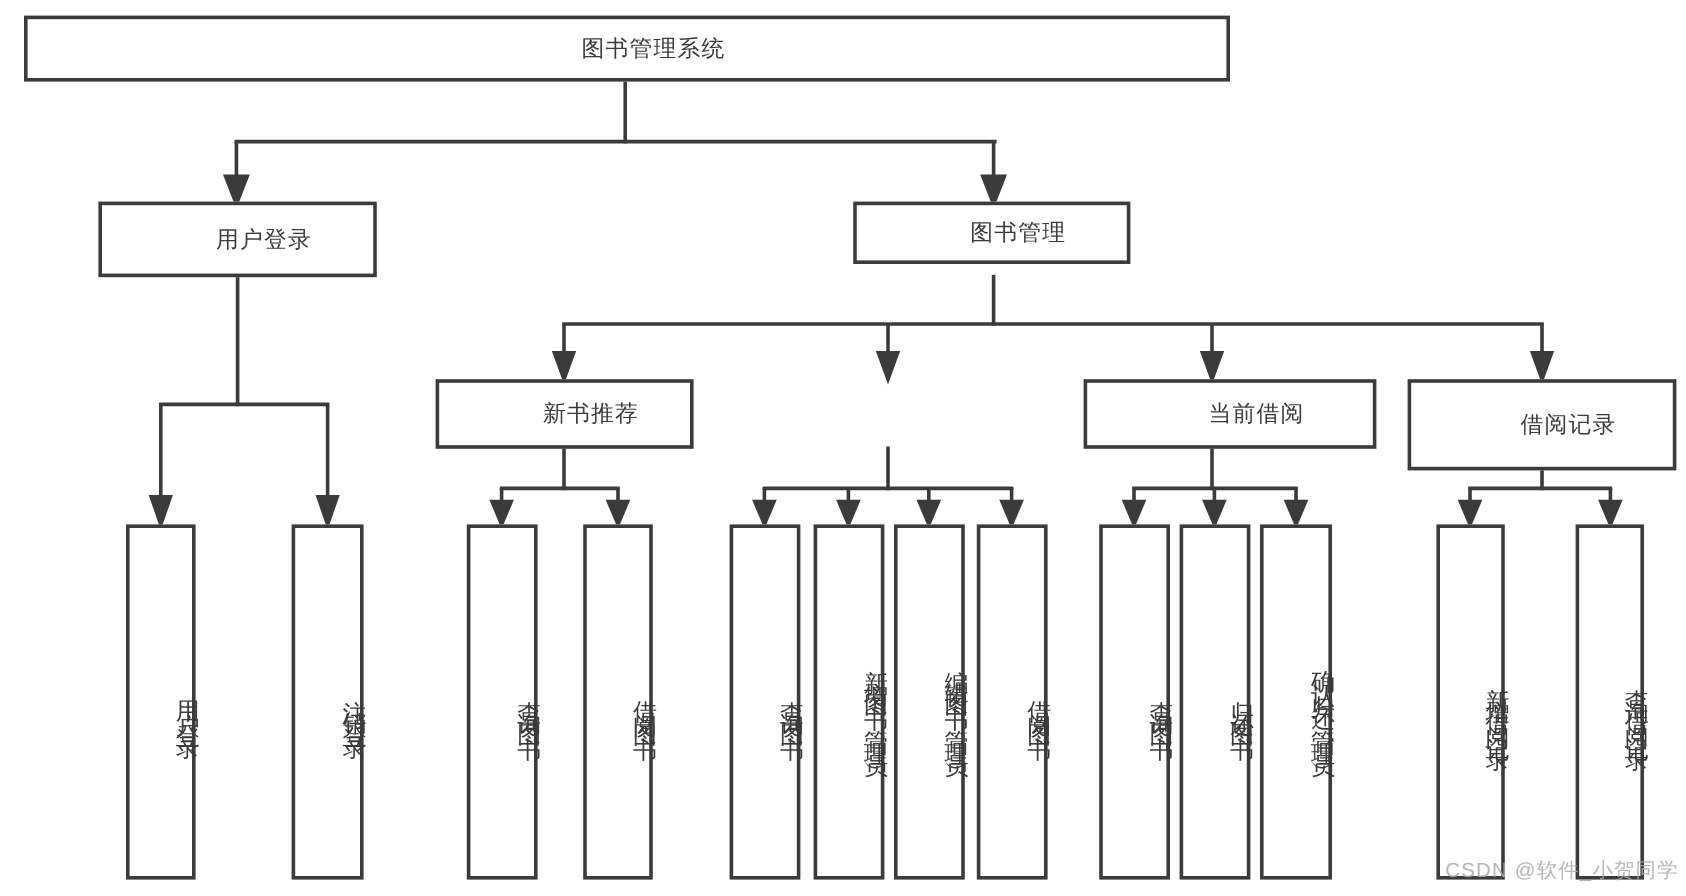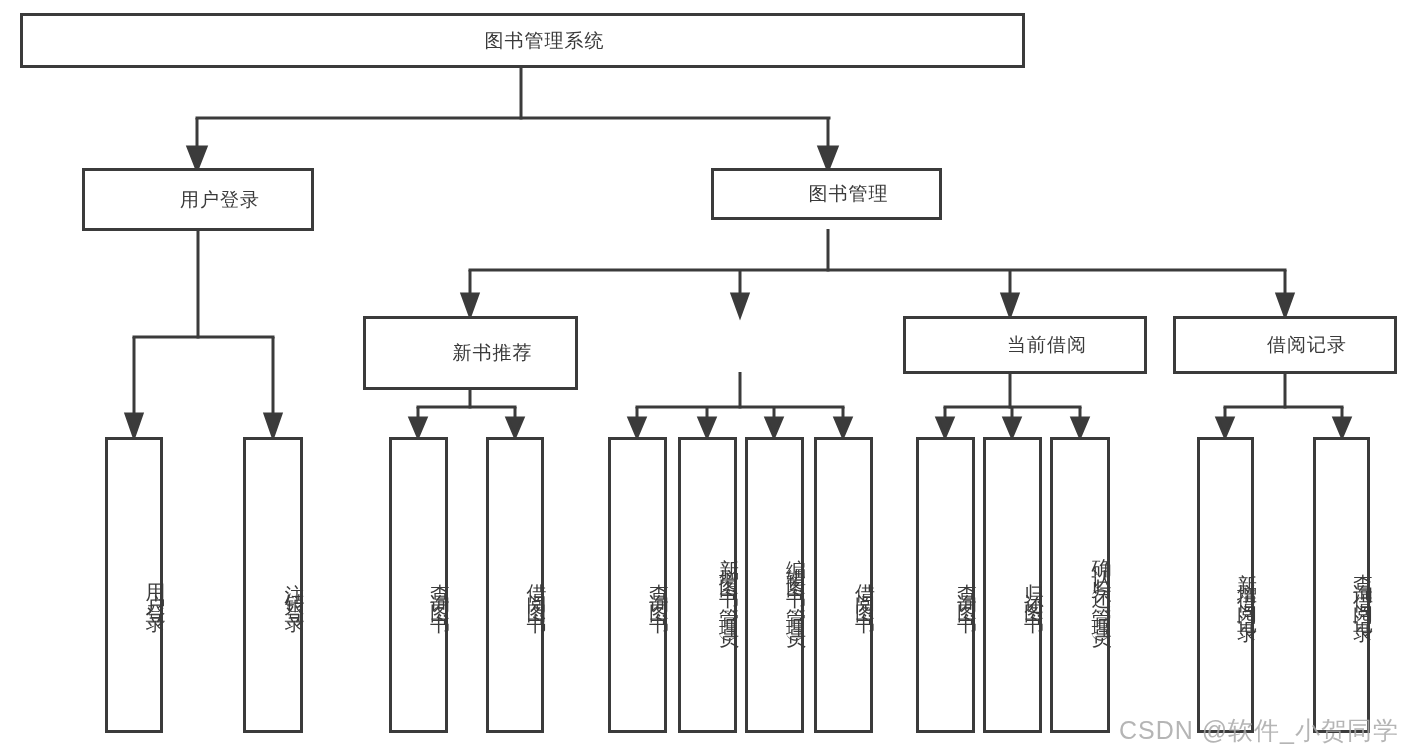--- a/index.html
+++ b/index.html
@@ -30,24 +30,24 @@
     text-orientation: mixed;
     font-size: 20px;
     letter-spacing: 10px;
     line-height: 1;
     padding-top: 6px;
   }
   
   #n-root        { left: 20px;   top: 13px;  width: 1005px; height: 55px; }
   #n-user-login  { left: 82px;   top: 168px; width: 232px;  height: 63px; }
   #n-book-mgmt   { left: 711px;  top: 168px; width: 231px;  height: 52px; }
-  #n-new-book    { left: 363px;  top: 316px; width: 215px;  height: 74px; }
+  #n-new-book    { left: 363px;  top: 316px; width: 215px;  height: 58px; }
   #n-borrow      { left: 633px;  top: 316px; width: 215px;  height: 58px; }
   #n-current     { left: 903px;  top: 316px; width: 244px;  height: 58px; }
-  #n-records     { left: 1173px; top: 316px; width: 224px;  height: 58px; }
+  #n-records     { left: 1173px; top: 316px; width: 224px;  height: 76px; }
   .leaf { top: 437px; height: 296px; }
   #l-u1  { left: 105px;  width: 58px; }
   #l-u2  { left: 243px;  width: 60px; }
   #l-nb1 { left: 389px;  width: 59px; }
   #l-nb2 { left: 486px;  width: 58px; }
   #l-b1  { left: 608px;  width: 59px; }
   #l-b2  { left: 678px;  width: 59px; }
   #l-b3  { left: 745px;  width: 59px; }
   #l-b4  { left: 814px;  width: 59px; }
   #l-c1  { left: 916px;  width: 59px; }
@@ -58,21 +58,21 @@
   #connectors {
     position: absolute;
     left: 0; top: 0;
     width: 1405px; height: 747px;
     z-index: 1;
   }
   #watermark {
     position: absolute;
     right: 6px;
     top: 714px;
-    font-size: 25px;
+    font-size: 17px;
     color: #a9a9a9;
     opacity: 0.85;
     z-index: 5;
     letter-spacing: 1px;
     white-space: nowrap;
   }
 </style>
 </head>
 <body>
 

